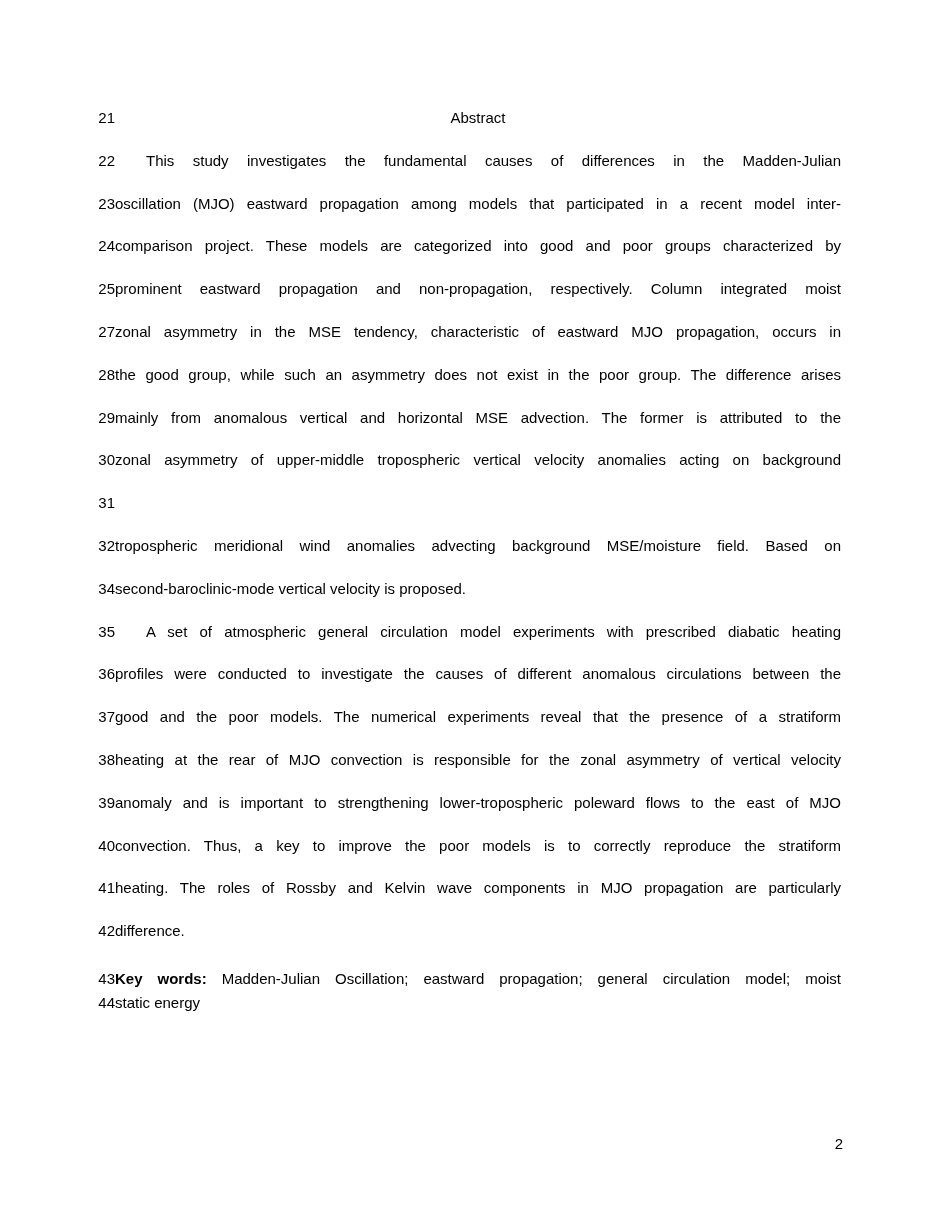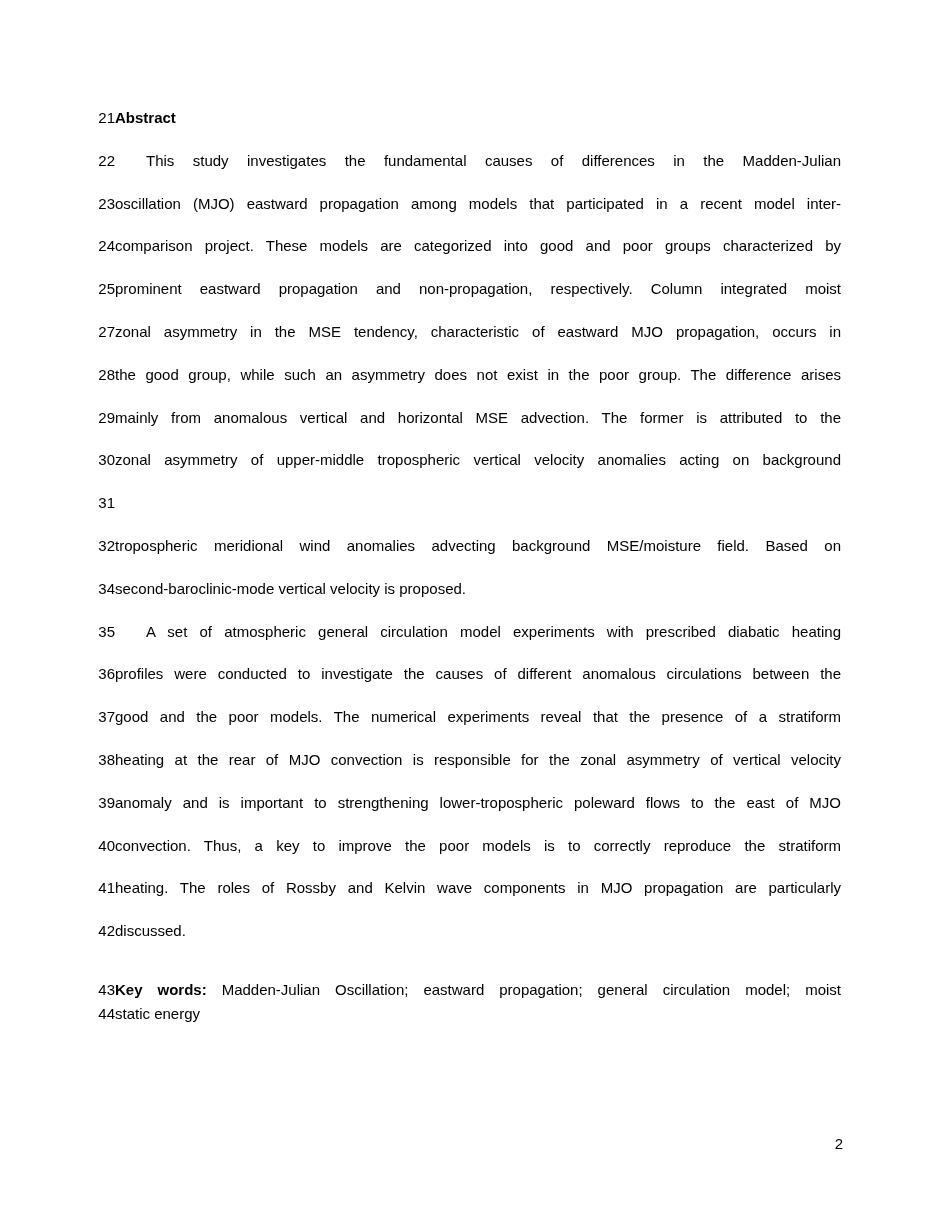--- a/index.html
+++ b/index.html
@@ -28,35 +28,36 @@
   }
   .row .num {
     width: 47px;
     flex: none;
     text-align: right;
   }
   .row .text {
     width: 726px;
   }
   .row.heading .text {
-    font-weight: 700;
+    text-align: center;
+    font-weight: 400;
   }
   .row.justify .text {
     text-align: justify;
     text-align-last: justify;
   }
   .row.indent .text {
     text-indent: 31px;
   }
   .row.single {
     height: 24px;
     line-height: 24px;
   }
   .row.gap {
-    margin-top: 25px;
+    margin-top: 14px;
   }
   .pagenum {
     position: absolute;
     top: 1132px;
     right: 109px;
     font-size: 15px;
     line-height: 24px;
   }
   b { font-weight: 700; }
 </style>
@@ -156,21 +157,21 @@
     <span class="text">convection. Thus, a key to improve the poor models is to correctly reproduce the stratiform</span>
   </div>
 
   <div class="row justify">
     <span class="num">41</span>
     <span class="text">heating. The roles of Rossby and Kelvin wave components in MJO propagation are particularly</span>
   </div>
 
   <div class="row">
     <span class="num">42</span>
-    <span class="text">discussed.</span>
+    <span class="text">difference.</span>
   </div>
 
   <div class="row justify single gap">
     <span class="num">43</span>
     <span class="text"><b>Key words:</b> Madden-Julian Oscillation; eastward propagation; general circulation model; moist</span>
   </div>
 
   <div class="row single">
     <span class="num">44</span>
     <span class="text">static energy</span>

